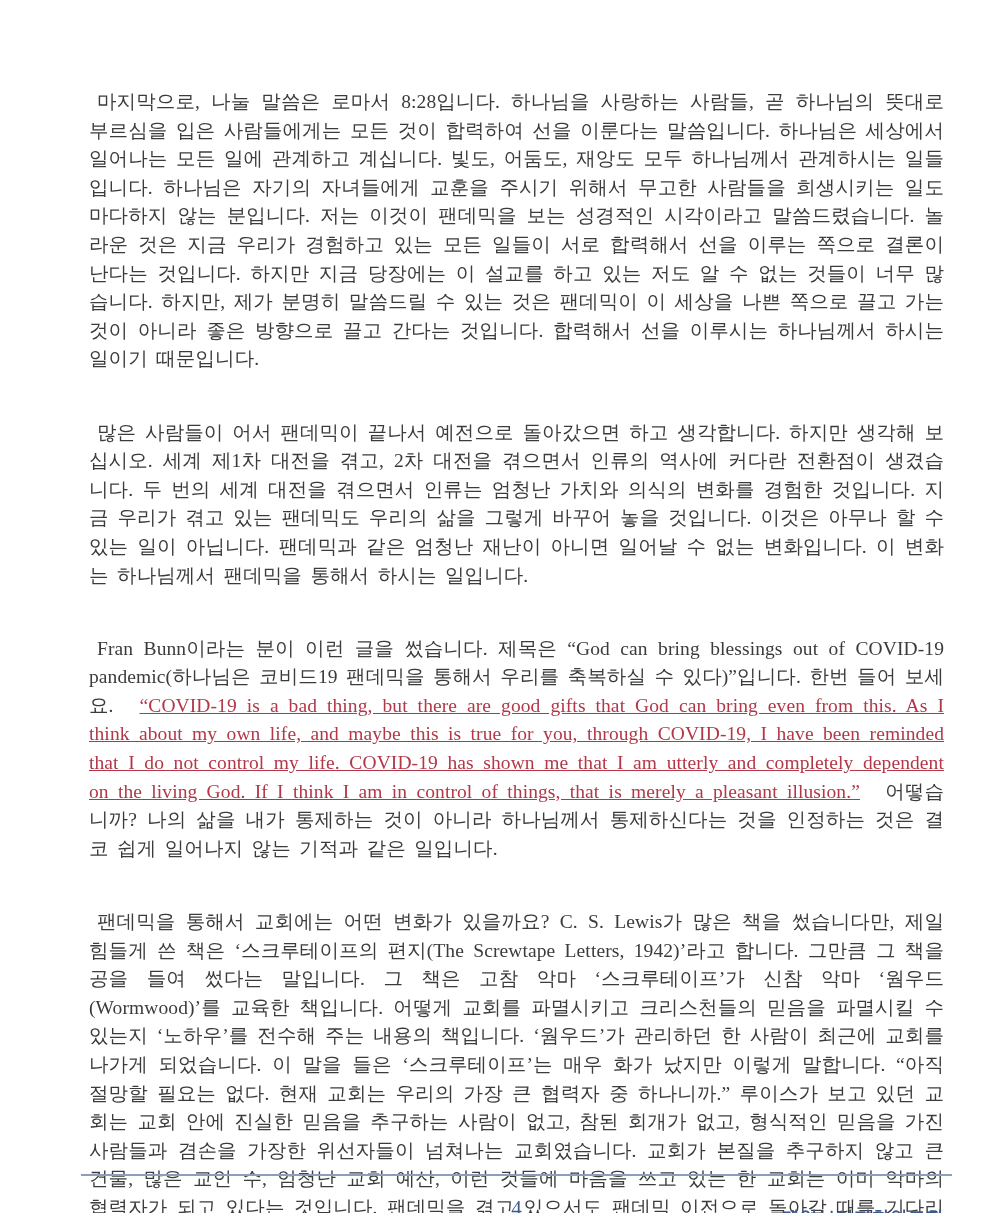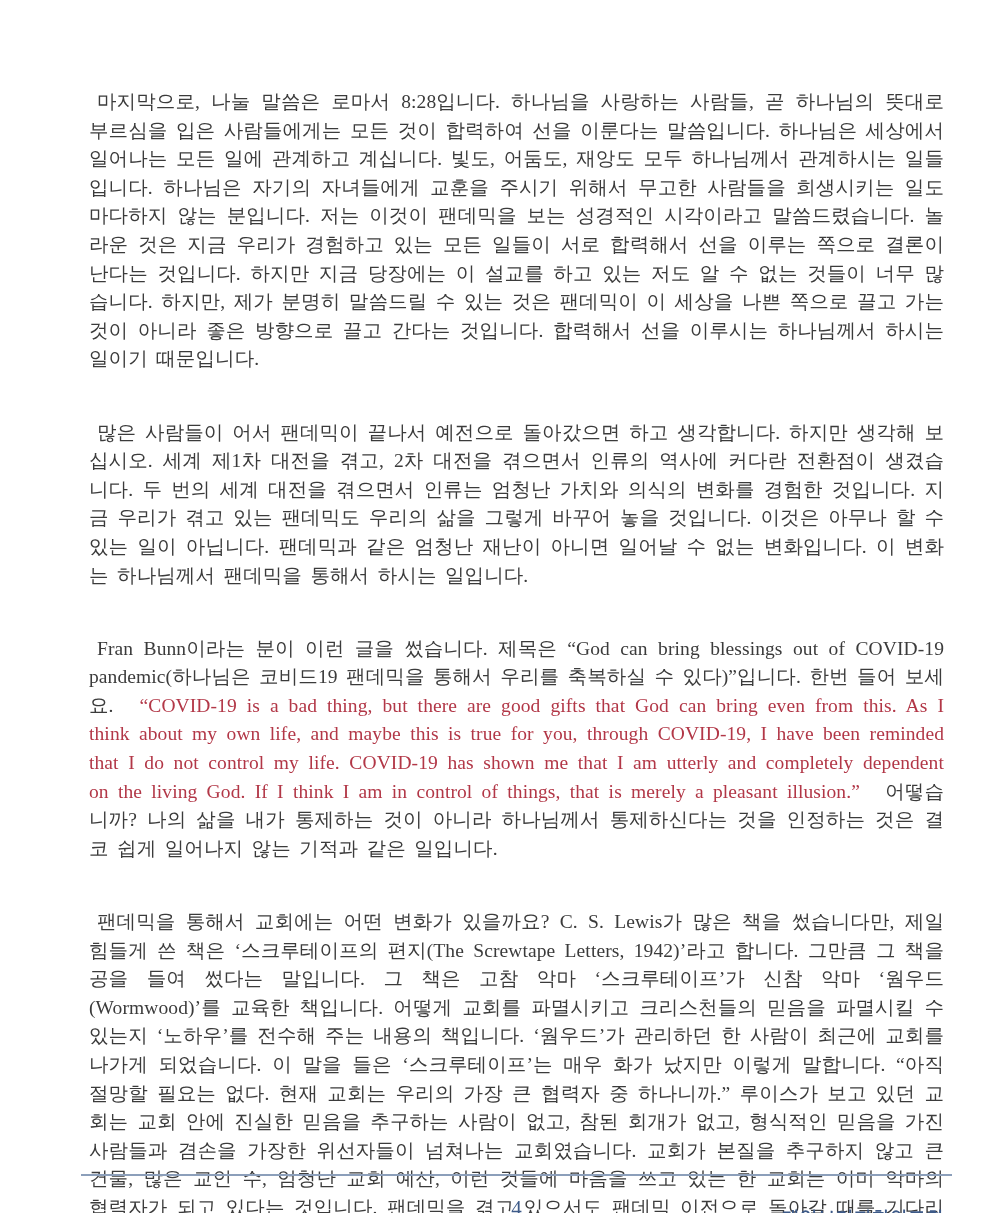--- a/index.html
+++ b/index.html
@@ -33,21 +33,21 @@
     line-height: 28.6px;
     color: var(--text);
     text-align: justify;
     text-justify: inter-word;
     word-spacing: 3.5px;
     letter-spacing: 0.1px;
     margin-bottom: 28.6px;
     word-break: break-word;
   }
   .para:last-child { margin-bottom: 12px; }
-  .red-text { color: var(--accent_red); }
+  .red-text { color: var(--accent_red); text-decoration: underline; }
   .footer {
     position: absolute;
     left: 57px;
     width: 887px;
     top: 1150px;
   }
   .footer-rule {
     width: 100%;
     height: 0;
     border-top: 2px solid var(--rule);

